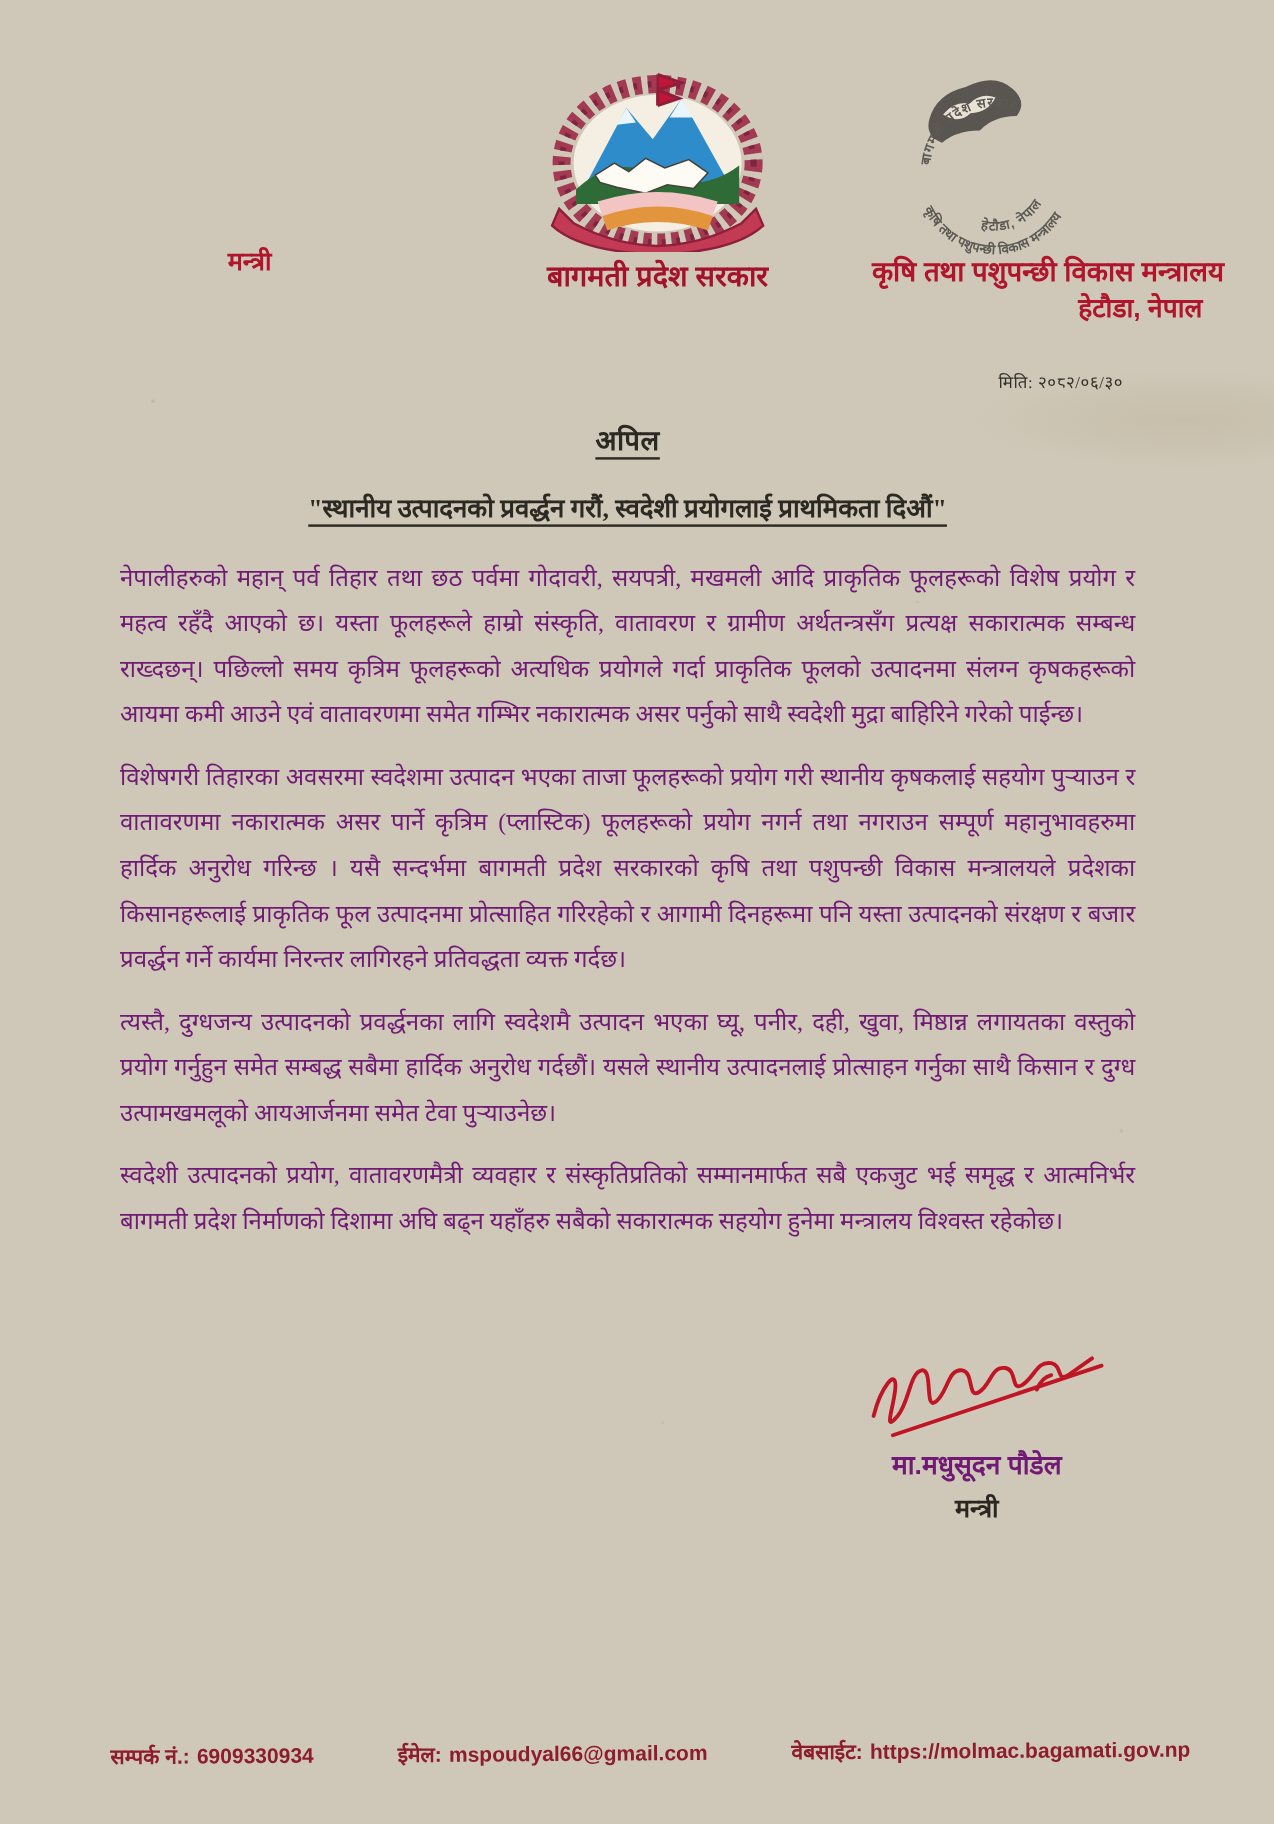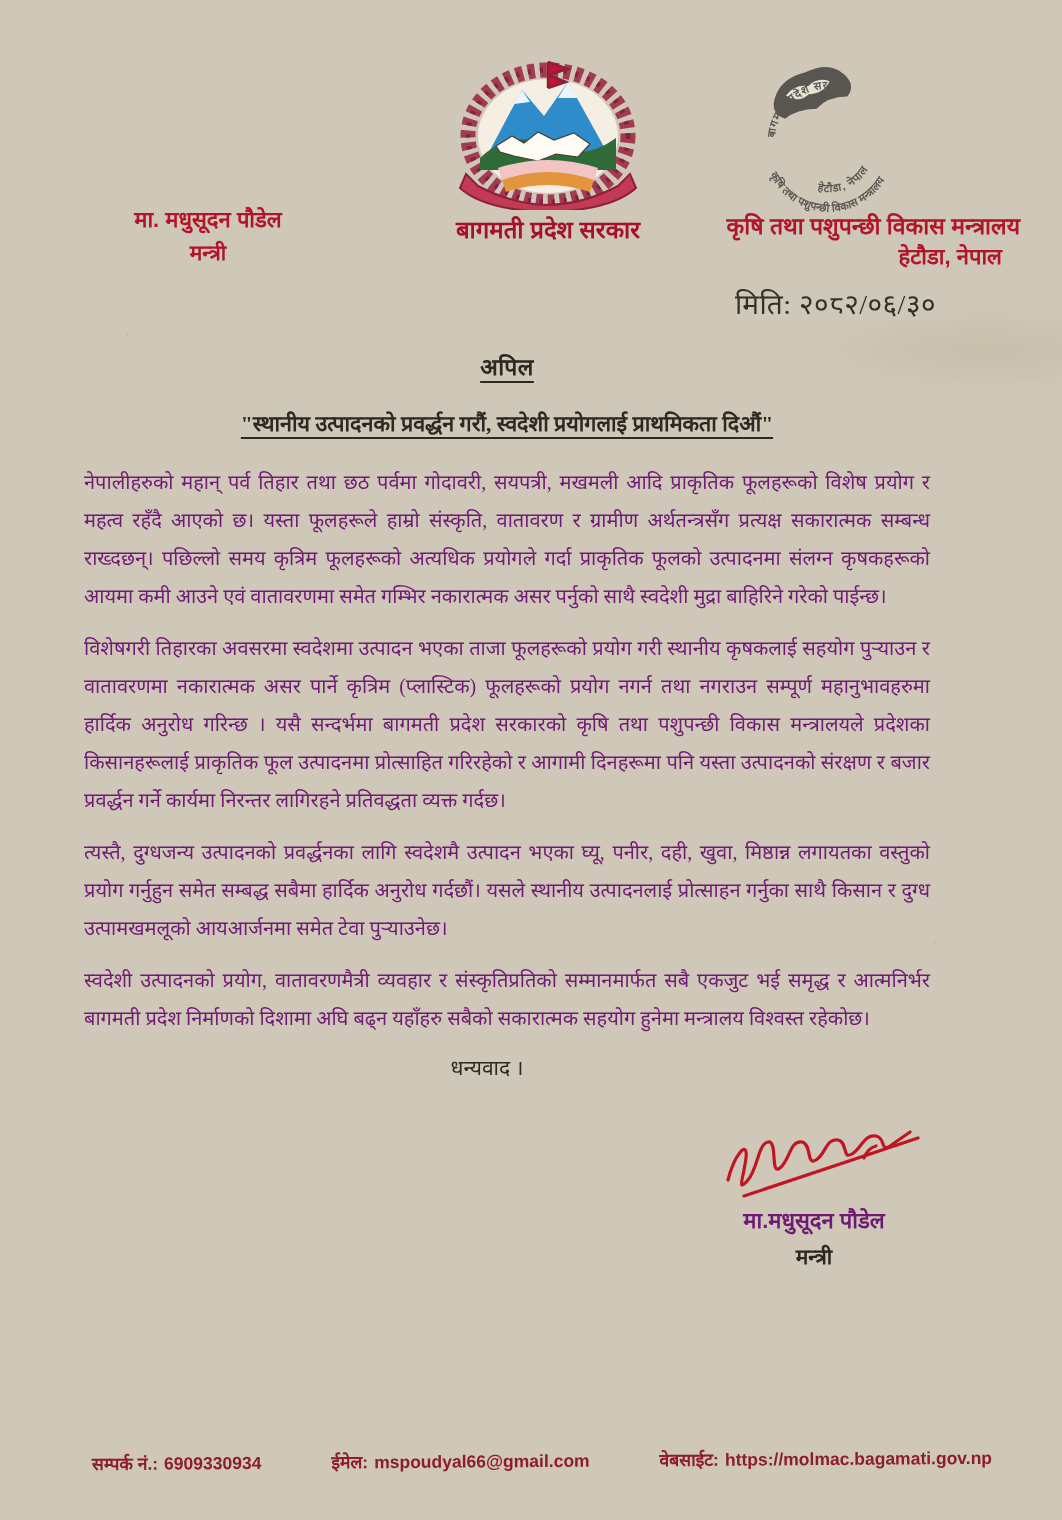--- a/index.html
+++ b/index.html
@@ -41,25 +41,25 @@
   }
   .stamp-wrap{position:absolute;left:742px;top:55px;width:170px;height:172px;opacity:.88;}
   .ministry-right{
     position:absolute;left:620px;top:210px;width:400px;text-align:right;
     color:#b0152c;font-weight:bold;line-height:1.4;
     font-family:"Liberation Sans","DejaVu Sans",sans-serif;
   }
   .ministry-right .ministry{font-size:23px;}
   .ministry-right .location{font-size:22px;padding-right:18px;}
   .date-line{
-    position:absolute;right:126px;top:284px;font-size:28px;color:#33302a;
+    position:absolute;right:126px;top:308px;font-size:14px;color:#33302a;
     letter-spacing:.5px;
   }
   
-  .content{position:absolute;left:84px;top:350px;width:846px;}
+  .content{position:absolute;left:100px;top:350px;width:846px;}
   .letter-title{
     text-align:center;font-size:23px;font-weight:bold;color:#2c2922;
     text-decoration:underline;text-underline-offset:6px;text-decoration-thickness:2px;
     margin:0 0 26px 0;letter-spacing:.5px;
   }
   .letter-subtitle{
     text-align:center;font-size:21.5px;font-weight:bold;color:#2c2922;
     text-decoration:underline;text-underline-offset:6px;text-decoration-thickness:2px;
     margin:0 0 26px 0;
   }
@@ -88,21 +88,20 @@
   .footer .item{white-space:nowrap;}
   .footer .lbl{margin-right:6px;margin-left:12px;}
   .u{text-decoration:none;}
 </style>
 </head>
 <body>
 
 <div class="page">
 
   <div class="minister-left">
-    <div class="name">मा. मधुसूदन पौडेल</div>
     <div class="title">मन्त्री</div>
   </div>
 
   <div class="emblem-wrap">
     <svg width="192" height="152" viewBox="0 0 192 152" aria-hidden="true">
 
       <ellipse cx="96" cy="78" rx="80" ry="66" fill="none" stroke="#a23a52" stroke-width="15" stroke-dasharray="7 5"></ellipse>
       <ellipse cx="96" cy="78" rx="80" ry="66" fill="none" stroke="#7e2440" stroke-width="5" stroke-dasharray="3 9"></ellipse>
 
       <ellipse cx="96" cy="78" rx="70" ry="57" fill="#f4efe2"></ellipse>
@@ -158,21 +157,20 @@
 
   <div class="content">
     <div class="letter-title">अपिल</div>
     <div class="letter-subtitle">"स्थानीय उत्पादनको प्रवर्द्धन गरौं, स्वदेशी प्रयोगलाई प्राथमिकता दिऔं"</div>
     <div id="paragraphs">
         <p class="para">नेपालीहरुको महान् पर्व तिहार तथा छठ पर्वमा गोदावरी, सयपत्री, मखमली आदि प्राकृतिक फूलहरूको विशेष प्रयोग र महत्व रहँदै आएको छ।  यस्ता फूलहरूले हाम्रो संस्कृति, वातावरण र ग्रामीण अर्थतन्त्रसँग प्रत्यक्ष सकारात्मक सम्बन्ध राख्दछन्।  पछिल्लो समय कृत्रिम फूलहरूको अत्यधिक प्रयोगले गर्दा प्राकृतिक फूलको उत्पादनमा संलग्न कृषकहरूको आयमा कमी आउने एवं वातावरणमा समेत गम्भिर नकारात्मक असर पर्नुको साथै स्वदेशी मुद्रा बाहिरिने गरेको पाईन्छ।</p>
         <p class="para">विशेषगरी तिहारका अवसरमा स्वदेशमा उत्पादन भएका ताजा फूलहरूको प्रयोग गरी स्थानीय कृषकलाई सहयोग पुऱ्याउन र वातावरणमा नकारात्मक असर पार्ने कृत्रिम (प्लास्टिक) फूलहरूको प्रयोग नगर्न तथा नगराउन सम्पूर्ण महानुभावहरुमा हार्दिक अनुरोध गरिन्छ । यसै सन्दर्भमा बागमती प्रदेश सरकारको कृषि तथा पशुपन्छी विकास मन्त्रालयले प्रदेशका किसानहरूलाई प्राकृतिक फूल उत्पादनमा प्रोत्साहित गरिरहेको र आगामी दिनहरूमा पनि यस्ता उत्पादनको संरक्षण र बजार प्रवर्द्धन गर्ने कार्यमा निरन्तर लागिरहने प्रतिवद्धता व्यक्त गर्दछ।</p>
         <p class="para">त्यस्तै, दुग्धजन्य उत्पादनको प्रवर्द्धनका लागि स्वदेशमै उत्पादन भएका घ्यू, पनीर, दही, खुवा, मिष्ठान्न लगायतका वस्तुको प्रयोग गर्नुहुन समेत सम्बद्ध सबैमा हार्दिक अनुरोध गर्दछौं।  यसले स्थानीय उत्पादनलाई प्रोत्साहन गर्नुका साथै किसान र दुग्ध उत्पामखमलूको आयआर्जनमा समेत टेवा पुऱ्याउनेछ।</p>
         <p class="para">स्वदेशी उत्पादनको प्रयोग, वातावरणमैत्री व्यवहार र संस्कृतिप्रतिको सम्मानमार्फत सबै एकजुट भई समृद्ध र आत्मनिर्भर बागमती प्रदेश निर्माणको दिशामा अघि बढ्न यहाँहरु सबैको सकारात्मक सहयोग हुनेमा मन्त्रालय विश्वस्त रहेकोछ।</p>
       </div>
-    <div class="thanks">धन्यवाद ।</div>
   </div>
 
   <div class="sign-block">
     <svg class="sign-svg" width="220" height="92" viewBox="0 0 220 92" aria-hidden="true">
       <g fill="none" stroke="#c01525" stroke-width="3.2" stroke-linecap="round" stroke-linejoin="round">
         <path d="M14,62 C20,38 34,20 32,40 C30,58 22,76 34,62 C44,50 44,26 54,24 C64,22 56,58 66,50 C76,42 76,22 88,24 C98,26 92,48 102,42 C112,36 112,20 124,22 C134,24 128,42 138,36 C148,30 150,16 162,18 C172,20 166,34 176,28 L196,14"></path>
         <path d="M30,78 L204,20"></path>
         <path d="M150,40 q4,-10 12,-12"></path>
       </g>
     </svg>

